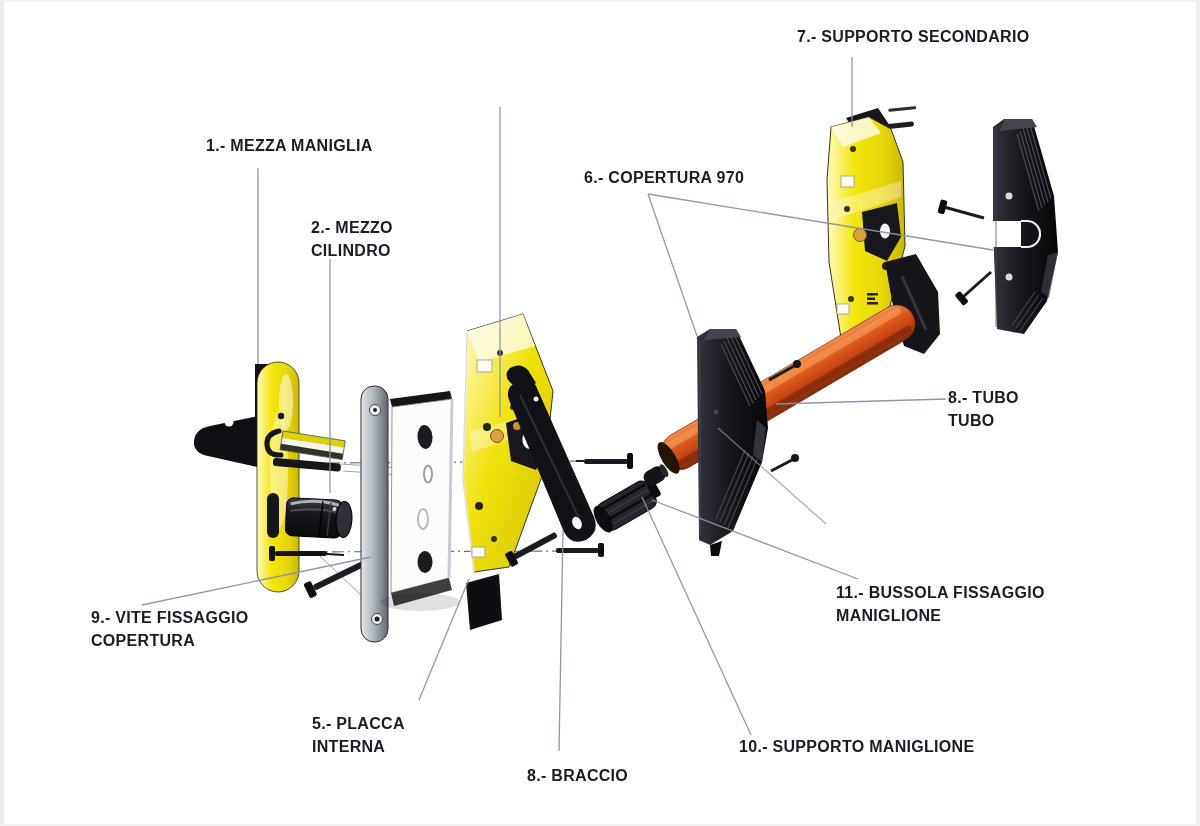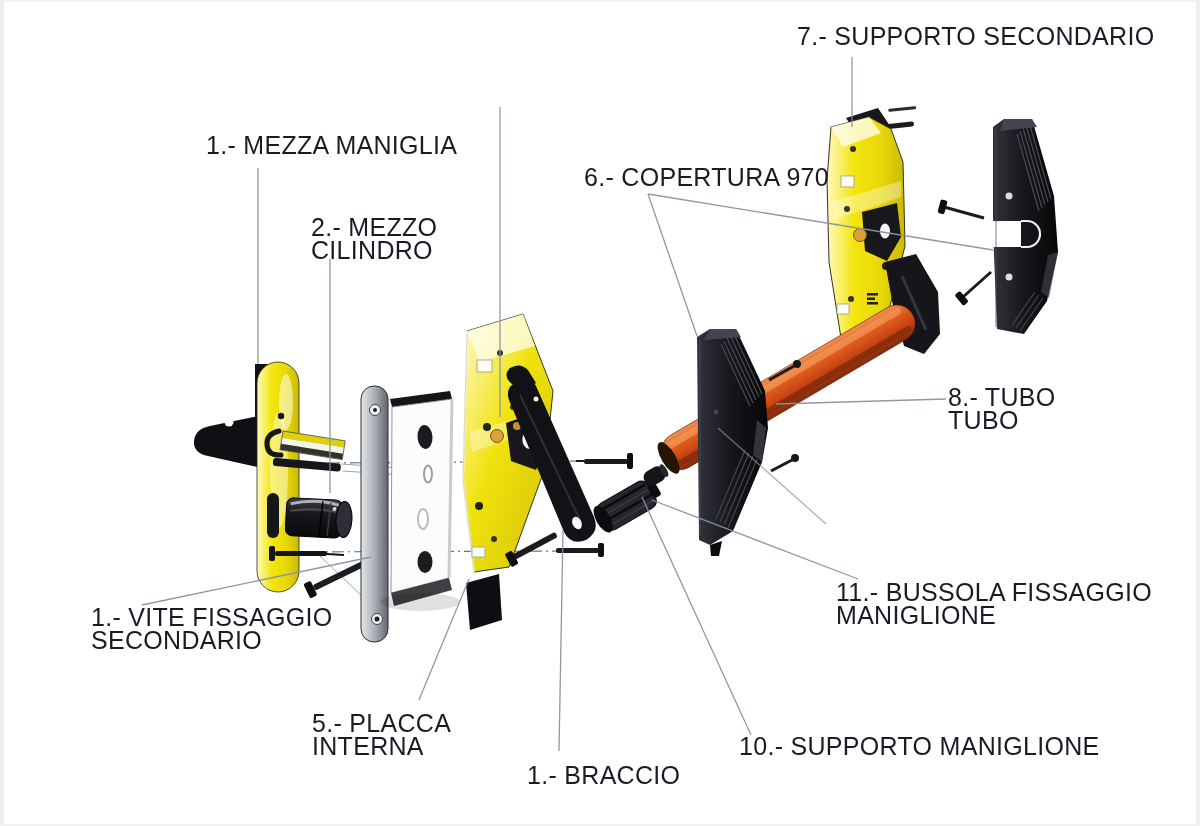--- a/index.html
+++ b/index.html
@@ -1,19 +1,19 @@
 <!DOCTYPE html>
 <html style="--label_text: #1b1b26; --part_yellow: #f0e10c; --tube_orange: #d65118; --part_black: #141418; --metal_gray: #aab1b6; --leader_line: #8794a0; --accent_orange_dot: #daa13f;"><head>
 <meta charset="utf-8">
 <style>
   html,body{margin:0;padding:0;background:#ffffff;}
   .stage{position:relative;width:1200px;height:826px;background:#ffffff;overflow:hidden;
          font-family:"Liberation Sans",sans-serif;}
   .stage svg{position:absolute;left:0;top:0;z-index:1;}
-  .lbl{position:absolute;z-index:2;font-weight:normal;font-size:25px;line-height:23px;
+  .lbl{position:absolute;z-index:2;font-weight:bold;font-size:16px;line-height:23px;
        letter-spacing:.3px;color:var(--label_text,#1b1b26);white-space:nowrap;}
   .lbl span{display:block;}
 </style>
 </head>
 <body>
 
 <div class="stage">
 
 <svg width="1200" height="826" viewBox="0 0 1200 826">
   <defs>
@@ -311,39 +311,39 @@
 </svg>
 
   <div class="lbl" style="left:206px;top:134px">
       <span>1.- MEZZA MANIGLIA</span>
     </div>
   <div class="lbl" style="left:311px;top:216px">
       <span>2.- MEZZO</span>
       <span>CILINDRO</span>
     </div>
   <div class="lbl" style="left:527px;top:764px">
-      <span>1.- BRACCIO</span>
+      <span>8.- BRACCIO</span>
     </div>
   <div class="lbl" style="left:312px;top:712px">
       <span>5.- PLACCA</span>
       <span>INTERNA</span>
     </div>
   <div class="lbl" style="left:584px;top:166px">
       <span>6.- COPERTURA 970</span>
     </div>
   <div class="lbl" style="left:797px;top:25px">
       <span>7.- SUPPORTO SECONDARIO</span>
     </div>
   <div class="lbl" style="left:948px;top:386px">
       <span>8.- TUBO</span>
       <span>TUBO</span>
     </div>
   <div class="lbl" style="left:91px;top:606px">
-      <span>1.- VITE FISSAGGIO</span>
-      <span>SECONDARIO</span>
+      <span>9.- VITE FISSAGGIO</span>
+      <span>COPERTURA</span>
     </div>
   <div class="lbl" style="left:739px;top:735px">
       <span>10.- SUPPORTO MANIGLIONE</span>
     </div>
   <div class="lbl" style="left:836px;top:581px">
       <span>11.- BUSSOLA FISSAGGIO</span>
       <span>MANIGLIONE</span>
     </div>
 </div>
 

